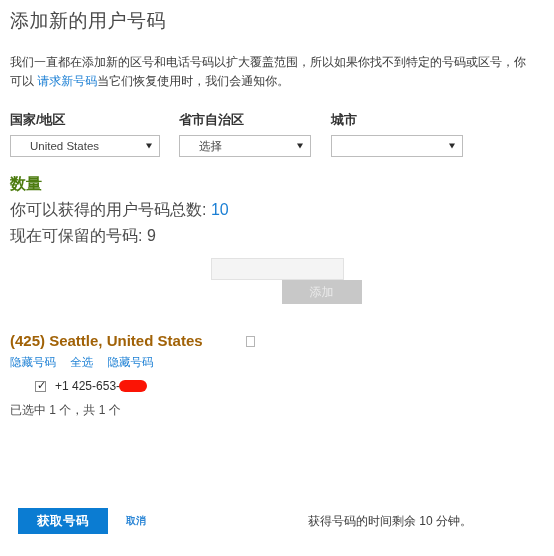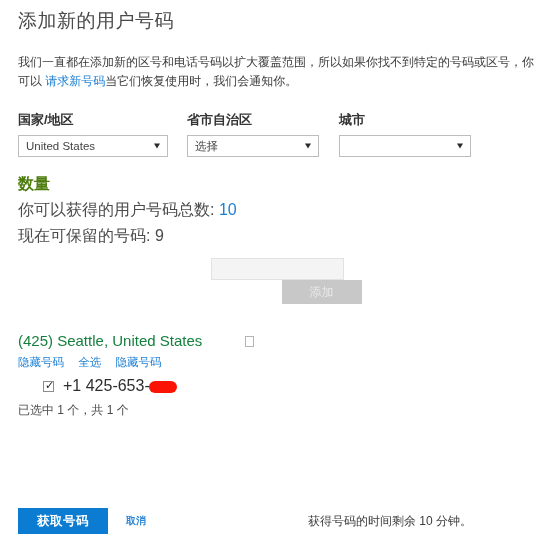--- a/index.html
+++ b/index.html
@@ -13,21 +13,21 @@
     font-family: "Liberation Sans", "DejaVu Sans", sans-serif;
     color: #333333;
     overflow: hidden;
     position: relative;
   }
   .page {
     position: relative;
     width: 554px;
     height: 556px;
     box-sizing: border-box;
-    padding: 0 18px;
+    padding: 0 10px;
   }
 
   
   .page-title {
     font-size: 19px;
     font-weight: 400;
     color: #4a4a4a;
     letter-spacing: 0.5px;
     margin: 0;
     padding-top: 8px;
@@ -71,21 +71,21 @@
   .select-box {
     position: relative;
     height: 22px;
     border: 1px solid #bdbdbd;
     background: #ffffff;
     box-sizing: border-box;
     cursor: pointer;
   }
   .select-box .value {
     position: absolute;
-    left: 7px;
+    left: 19px;
     top: 0;
     line-height: 20px;
     font-size: 11.5px;
     color: #444444;
     white-space: nowrap;
     overflow: hidden;
     text-overflow: ellipsis;
     right: 22px;
   }
   .select-box .caret {
@@ -152,22 +152,22 @@
   
   .results {
     margin-top: 27px;
   }
   .result-head {
     display: flex;
     align-items: center;
   }
   .result-title {
     font-size: 15px;
-    color: #15803d;
-    font-weight: 400;
+    color: #a16207;
+    font-weight: 700;
     line-height: 20px;
   }
   .box-glyph {
     margin-left: 43px;
     width: 7px;
     height: 9px;
     border: 1px solid #b5b5b5;
     background: #ffffff;
     display: inline-block;
   }
@@ -199,21 +199,21 @@
     left: 1px;
     top: -2px;
     width: 9px;
     height: 9px;
     color: #1c1c1c;
     font-size: 11px;
     line-height: 11px;
   }
   .number-text {
     margin-left: 9px;
-    font-size: 16px;
+    font-size: 12px;
     color: #2f2f2f;
     line-height: 14px;
     white-space: nowrap;
   }
   .redaction {
     display: inline-block;
     width: 28px;
     height: 12px;
     background: #fb1405;
     border-radius: 7px;

